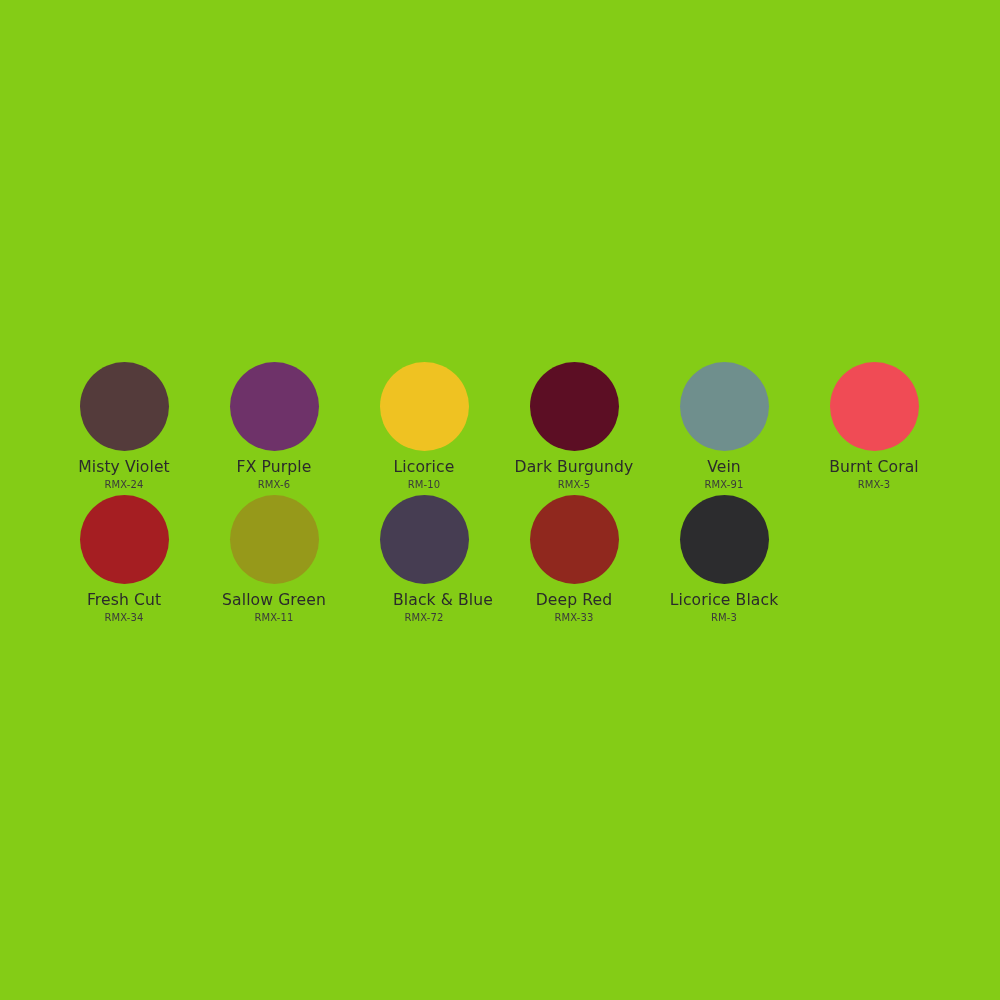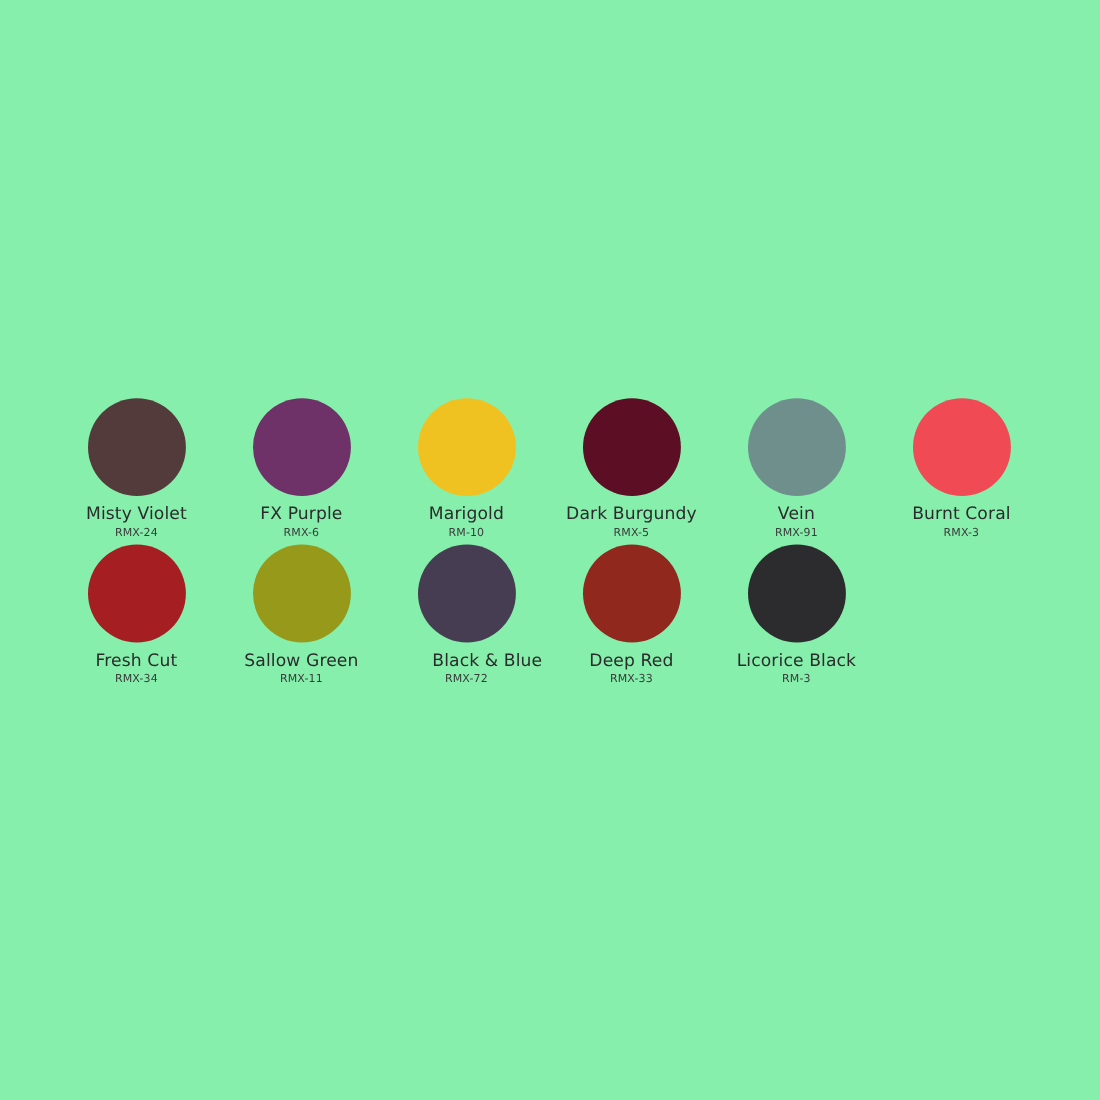--- a/index.html
+++ b/index.html
@@ -72,37 +72,37 @@
     line-height: 15px;
     color: #3b3b3b;
     text-align: center;
     white-space: nowrap;
     letter-spacing: 0.1px;
   }
 </style>
 </head>
 <body style="background: rgb(255, 255, 255);">
 
-<div id="palette-board" style="background: #86efac;">
+<div id="palette-board" style="background: #84cc16;">
   <div class="swatch-grid">
 
     <div class="swatch-row">
       <div class="swatch-cell">
         <div class="swatch-dot" style="background-color: rgb(84, 59, 59);"></div>
         <div class="swatch-name" style="color: rgb(43, 43, 43);">Misty Violet</div>
         <div class="swatch-code" style="color: rgb(59, 59, 59);">RMX-24</div>
       </div>
       <div class="swatch-cell">
         <div class="swatch-dot" style="background-color: rgb(110, 50, 105);"></div>
         <div class="swatch-name" style="color: rgb(43, 43, 43);">FX Purple</div>
         <div class="swatch-code" style="color: rgb(59, 59, 59);">RMX-6</div>
       </div>
       <div class="swatch-cell">
         <div class="swatch-dot" style="background-color: rgb(239, 194, 34);"></div>
-        <div class="swatch-name" style="color: rgb(43, 43, 43);">Marigold</div>
+        <div class="swatch-name" style="color: rgb(43, 43, 43);">Licorice</div>
         <div class="swatch-code" style="color: rgb(59, 59, 59);">RM-10</div>
       </div>
       <div class="swatch-cell">
         <div class="swatch-dot" style="background-color: rgb(92, 14, 36);"></div>
         <div class="swatch-name" style="color: rgb(43, 43, 43);">Dark Burgundy</div>
         <div class="swatch-code" style="color: rgb(59, 59, 59); text-align: right;">RMX-5</div>
       </div>
       <div class="swatch-cell">
         <div class="swatch-dot" style="background-color: rgb(111, 143, 141);"></div>
         <div class="swatch-name" style="color: rgb(43, 43, 43);">Vein</div>

